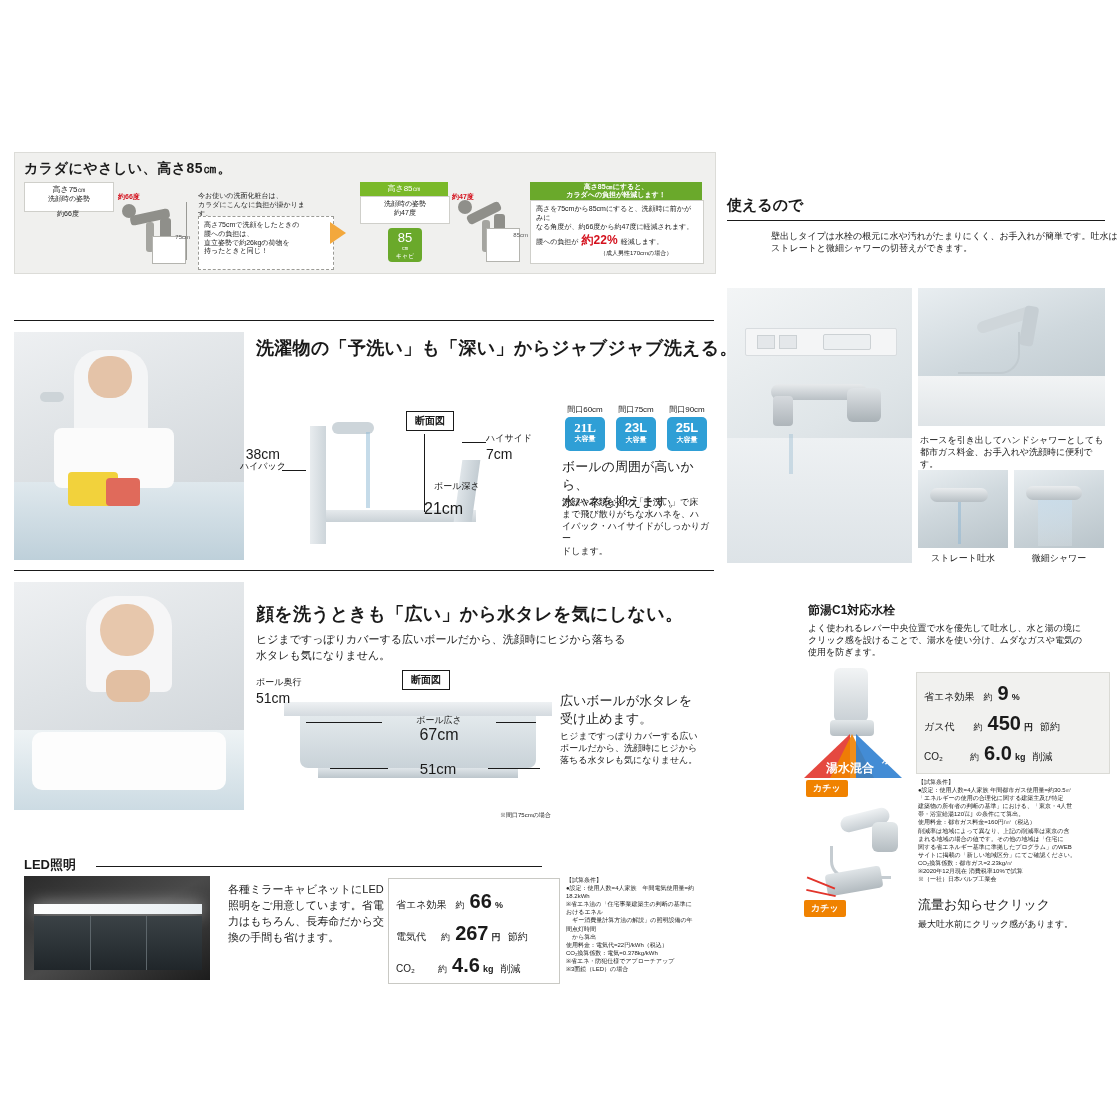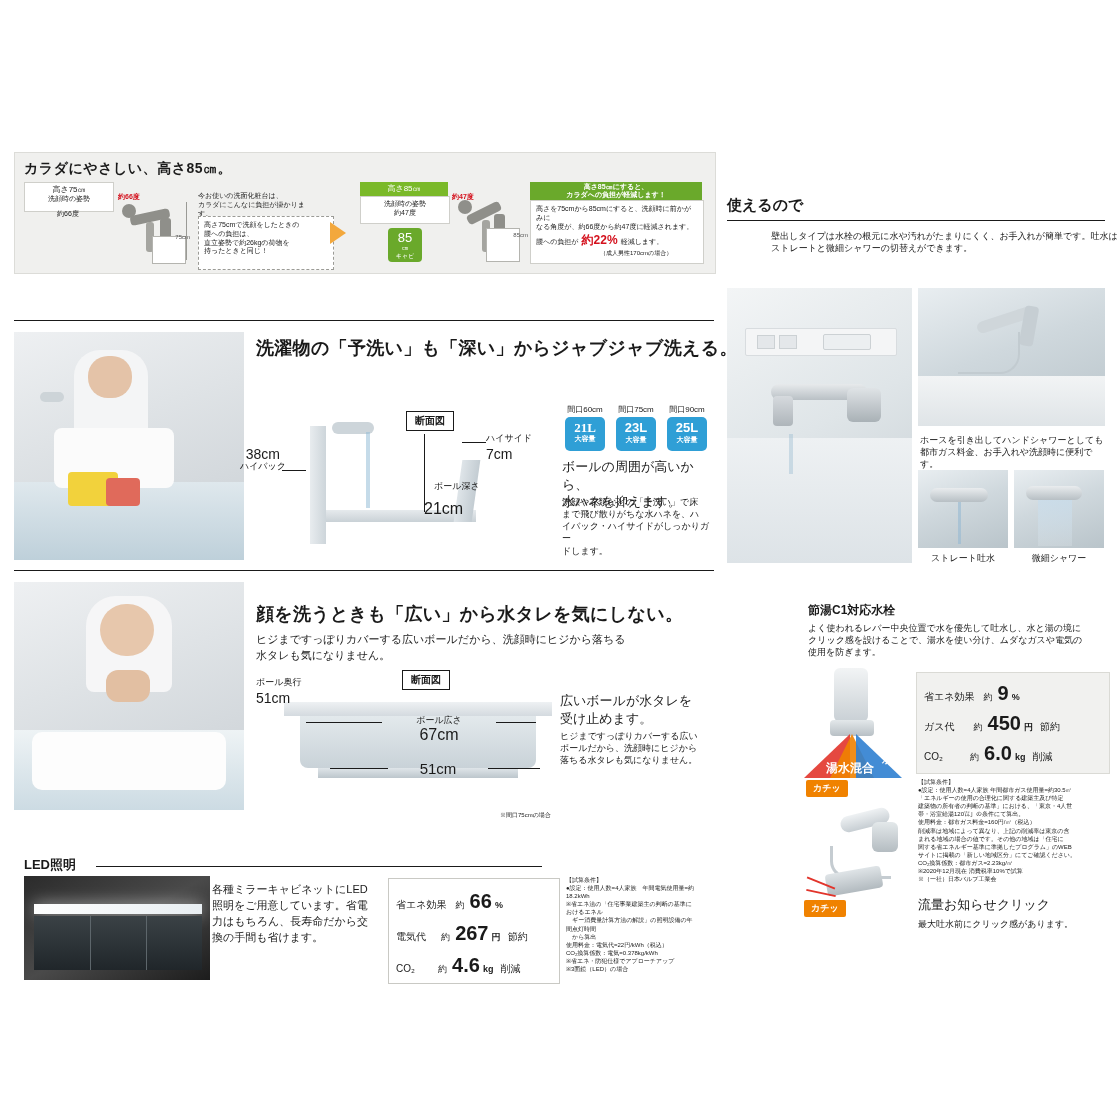--- a/index.html
+++ b/index.html
@@ -305,21 +305,21 @@
   <div class="abs" style="left:24px;top:856px;font-size:13px;font-weight:bold;">LED照明</div>
   <div class="abs" style="left:96px;top:866px;width:446px;height:1px;background:#1a1a1a;"></div>
 
   <div class="photo ph-dark" style="left:24px;top:876px;width:186px;height:104px;">
     <div class="abs" style="left:10px;top:28px;width:168px;height:10px;background:linear-gradient(90deg,#fefefe,#e8eef2);box-shadow:0 0 16px rgba(255,255,255,.55);"></div>
     <div class="abs" style="left:10px;top:40px;width:168px;height:54px;background:linear-gradient(180deg,#3b4246,#20262a);"></div>
     <div class="abs" style="left:66px;top:40px;width:1px;height:54px;background:#5d666b;"></div>
     <div class="abs" style="left:122px;top:40px;width:1px;height:54px;background:#5d666b;"></div>
   </div>
 
-  <div class="abs md" style="left:212px;top:882px;width:160px;white-space:pre-line;">各種ミラーキャビネットにLED
+  <div class="abs md" style="left:228px;top:882px;width:160px;white-space:pre-line;">各種ミラーキャビネットにLED
 照明をご用意しています。省電
 力はもちろん、長寿命だから交
 換の手間も省けます。</div>
 
   <div class="abs etable" style="left:388px;top:878px;width:170px;height:104px;"></div>
   <div class="abs" style="left:396px;top:890px;width:156px;">
     <span class="elbl bold">省エネ効果</span>
     <span class="bold" style="font-size:9px;margin-left:6px;">約</span>
     <span class="ebig" style="margin-left:2px;">66</span>
     <span class="eunit">%</span>

